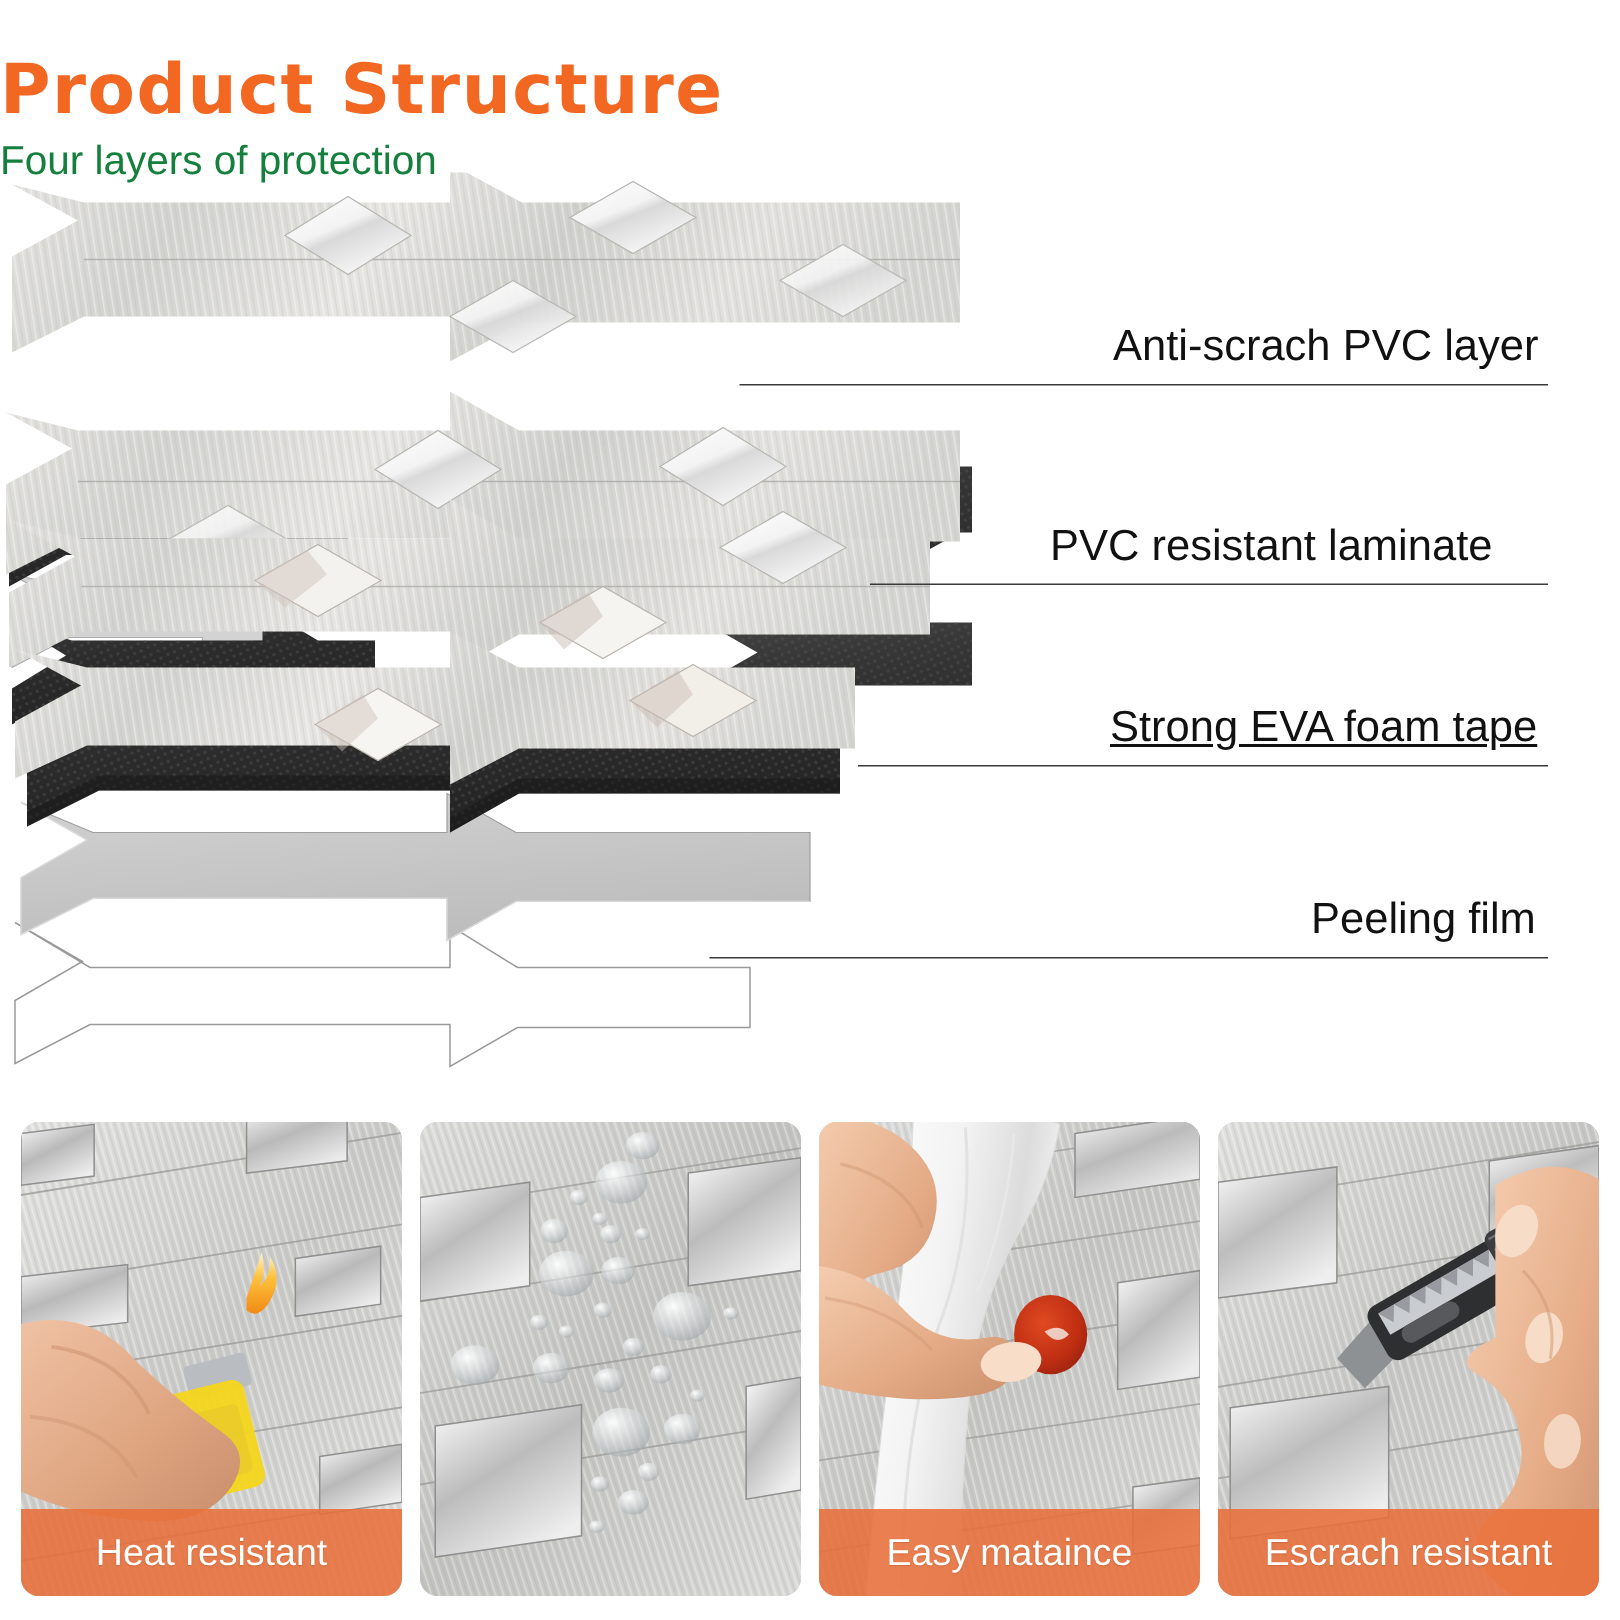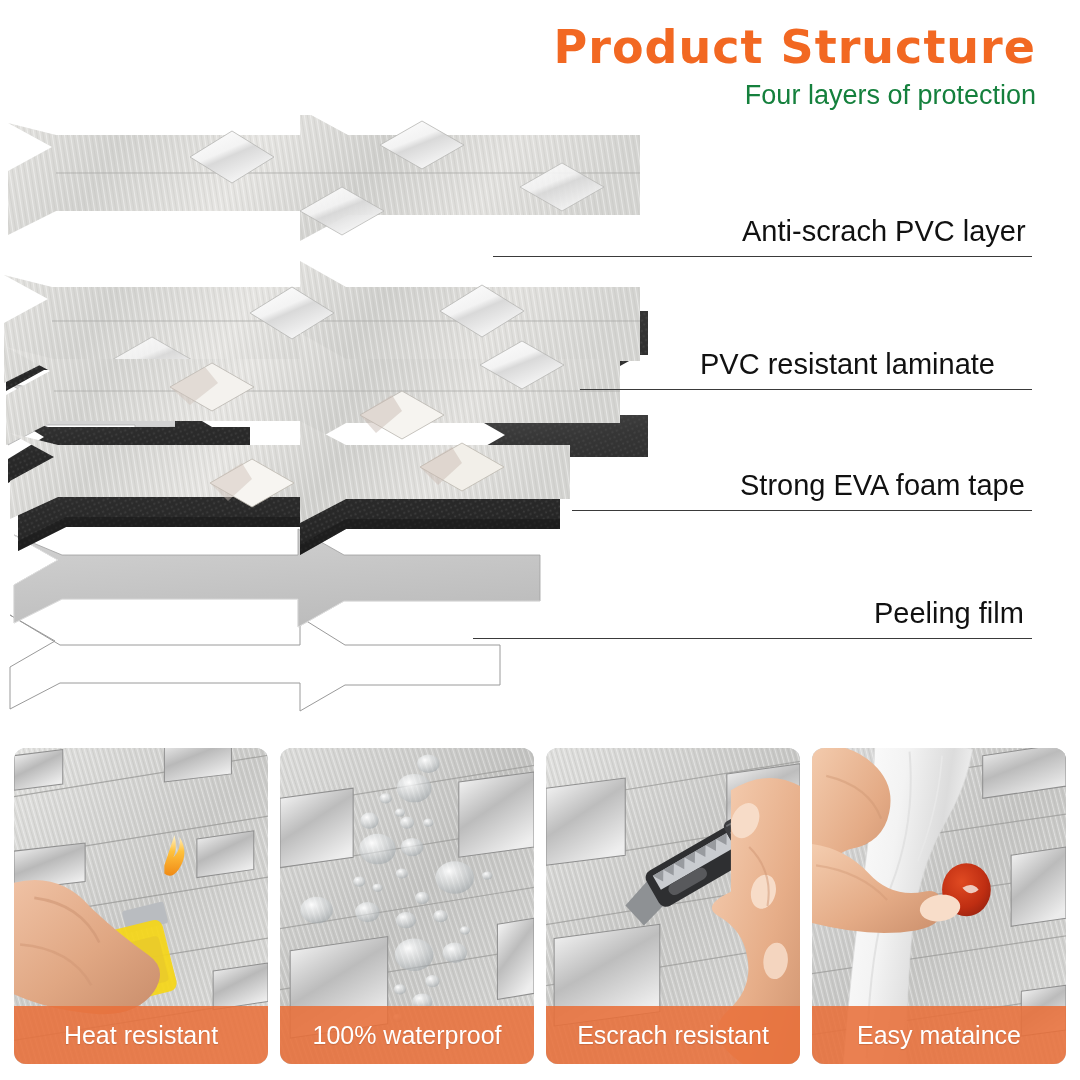--- a/index.html
+++ b/index.html
@@ -4,21 +4,21 @@
 <style>
   html,body{margin:0;padding:0;}
   body{
     width:1080px;height:1080px;
     background:#ffffff;
     font-family:"Liberation Sans", sans-serif;
     overflow:hidden;position:relative;
   }
 
   
-  #header{position:absolute;left:0;top:4px;width:1036px;height:118px;text-align:right;}
+  #header{position:absolute;left:0;top:16px;width:1036px;height:118px;text-align:left;}
   #title{
     margin:0;padding-top:16px;
     font-size:46px;font-weight:bold;
     color:#f26822;
     letter-spacing:1px;
     font-family:"DejaVu Sans", sans-serif;
   }
   #subtitle{
     margin:0;padding-top:6px;
     font-size:27px;color:#15803d;font-weight:normal;
@@ -210,21 +210,21 @@
 
   <div class="callout">
     <div class="lead" style="left:580px;top:274px;width:20px;"></div>
     <div class="underline" style="left:600px;top:274px;width:432px;"></div>
     <div class="cap" style="left:700px;top:233px;">PVC resistant laminate</div>
   </div>
 
   <div class="callout">
     <div class="lead" style="left:572px;top:395px;width:28px;"></div>
     <div class="underline" style="left:600px;top:395px;width:432px;"></div>
-    <div class="cap" style="left:740px;top:354px;">Strong EVA foam tape</div>
+    <div class="cap" style="left:740px;top:354px;text-decoration:underline;">Strong EVA foam tape</div>
   </div>
 
   <div class="callout">
     <div class="lead" style="left:473px;top:523px;width:127px;"></div>
     <div class="underline" style="left:600px;top:523px;width:432px;"></div>
     <div class="cap" style="left:874px;top:482px;text-align:center;">Peeling film</div>
   </div>
 </div>
 
 <div id="features">
@@ -355,22 +355,90 @@
           <ellipse cx="182" cy="182" rx="5" ry="4" fill="url(#dropB)"></ellipse>
           <ellipse cx="132" cy="206" rx="19" ry="16" fill="url(#dropB)"></ellipse>
           <ellipse cx="172" cy="204" rx="12" ry="10" fill="url(#dropB)"></ellipse>
           <ellipse cx="150" cy="232" rx="7" ry="6" fill="url(#dropB)"></ellipse>
           <ellipse cx="118" cy="240" rx="6" ry="5" fill="url(#dropB)"></ellipse>
           <ellipse cx="140" cy="252" rx="10" ry="8" fill="url(#dropB)"></ellipse>
           <ellipse cx="116" cy="268" rx="5" ry="4" fill="url(#dropB)"></ellipse>
         </g>
       </svg>
     </div>
+  </div>
+
+  <div class="card">
+    <div class="photo">
+      <svg viewBox="0 0 250 316" preserveAspectRatio="xMidYMid slice">
+        <defs>
+          <linearGradient id="tileD" x1="0" y1="0" x2="1" y2="1">
+            <stop offset="0" stop-color="#dedede"></stop>
+              <stop offset="0.5" stop-color="#c4c4c2"></stop>
+              <stop offset="1" stop-color="#dadad8"></stop>
+          </linearGradient>
+          <pattern id="striD" width="5" height="30" patternUnits="userSpaceOnUse" patternTransform="rotate(-14)">
+            <rect width="5" height="30" fill="none"></rect>
+            <rect width="1" height="30" fill="#fff" opacity=".5"></rect>
+            <rect x="2.5" width="1" height="30" fill="#aaaaa8" opacity=".35"></rect>
+          </pattern>
+          <linearGradient id="skinD" x1="0" y1="0" x2="1" y2="1">
+            <stop offset="0" stop-color="#f5cfb2"></stop>
+              <stop offset="0.6" stop-color="#e4ab86"></stop>
+              <stop offset="1" stop-color="#cb8f6c"></stop>
+          </linearGradient>
+          <linearGradient id="clothD" x1="0" y1="0" x2="1" y2="0.4">
+            <stop offset="0" stop-color="#ffffff"></stop>
+              <stop offset="0.45" stop-color="#f3f3f3"></stop>
+            <stop offset="0.75" stop-color="#dcdcdc"></stop>
+              <stop offset="1" stop-color="#fbfbfb"></stop>
+          </linearGradient>
+          <radialGradient id="stainD" cx="0.4" cy="0.35" r="0.7">
+            <stop offset="0" stop-color="#e04a22"></stop>
+              <stop offset="0.7" stop-color="#bf2e12"></stop>
+              <stop offset="1" stop-color="#9e2410"></stop>
+          </radialGradient>
+          <linearGradient id="mirD" x1="0" y1="0" x2="0.6" y2="1">
+            <stop offset="0" stop-color="#fafafa"></stop>
+              <stop offset="0.5" stop-color="#bbbbbb"></stop>
+              <stop offset="1" stop-color="#ececec"></stop>
+          </linearGradient>
+        </defs>
+        <rect width="250" height="316" fill="url(#tileD)"></rect>
+        <rect width="250" height="316" fill="url(#striD)" opacity=".8"></rect>
+        <g stroke="#9b9b99" stroke-width="1.2" fill="none" opacity=".75">
+          <path d="M-10 46 L260 6"></path>
+            <path d="M-10 106 L260 66"></path>
+          <path d="M-10 166 L260 126"></path>
+            <path d="M-10 226 L260 186"></path>
+          <path d="M-10 286 L260 246"></path>
+        </g>
+        <g>
+          <polygon points="168,10 250,-2 250,40 168,52" fill="url(#mirD)" stroke="#8f8f8f"></polygon>
+          <polygon points="196,108 250,100 250,170 196,178" fill="url(#mirD)" stroke="#8f8f8f"></polygon>
+          <polygon points="206,242 250,236 250,280 206,286" fill="url(#mirD)" stroke="#8f8f8f"></polygon>
+        </g>
+        <ellipse cx="152" cy="142" rx="24" ry="26" fill="url(#stainD)"></ellipse>
+        <path d="M148 140 q10 -6 16 2 q-8 8 -16 -2 z" fill="#f3e4dc" opacity=".85"></path>
+        <g>
+          <path d="M62 -6 q52 -4 96 10 q-6 36 -26 70 q-22 38 -30 84 q-8 46 -10 164 l-62 0 q10 -120 20 -186 q10 -68 12 -142 z" fill="url(#clothD)" stroke="#dcdcdc" stroke-width="0.7"></path>
+          <path d="M96 6 q6 70 -18 132 q-22 60 -24 170" stroke="#e2e2e2" stroke-width="2" fill="none"></path>
+          <path d="M128 10 q-4 54 -24 104" stroke="#e8e8e8" stroke-width="1.6" fill="none"></path>
+        </g>
+        <g>
+          <path d="M-10 0 q44 -6 70 18 q22 20 16 48 q-6 30 -38 36 q-16 4 -22 24 q-8 26 -26 30 l0 -156 z" fill="url(#skinD)"></path>
+          <path d="M-10 96 q40 2 66 30 q22 24 54 18 q18 -4 18 16 q0 18 -26 22 q-48 8 -112 -10 z" fill="url(#skinD)"></path>
+          <ellipse cx="126" cy="160" rx="20" ry="13" fill="#f8ddc9" transform="rotate(-8 126 160)"></ellipse>
+          <path d="M14 30 q42 10 54 42" stroke="#cf9674" stroke-width="2.2" fill="none" opacity=".45"></path>
+          <path d="M4 118 q44 6 70 34" stroke="#cf9674" stroke-width="2.2" fill="none" opacity=".4"></path>
+        </g>
+      </svg>
+    </div>
     <div class="bar">
-      <span>100% waterproof</span>
+      <span>Easy mataince</span>
     </div>
   </div>
 
   <div class="card">
     <div class="photo">
       <svg viewBox="0 0 250 316" preserveAspectRatio="xMidYMid slice">
         <defs>
           <linearGradient id="tileC" x1="0" y1="0" x2="1" y2="1">
             <stop offset="0" stop-color="#e0e0de"></stop>
               <stop offset="0.5" stop-color="#c6c6c4"></stop>
@@ -427,84 +495,13 @@
           <ellipse cx="214" cy="144" rx="12" ry="17" fill="#f7dcc8" transform="rotate(14 214 144)"></ellipse>
           <ellipse cx="226" cy="212" rx="12" ry="18" fill="#f4d5bf" transform="rotate(6 226 212)"></ellipse>
           <path d="M200 100 q24 24 18 58" stroke="#cf9674" stroke-width="2" fill="none" opacity=".5"></path>
         </g>
       </svg>
     </div>
     <div class="bar">
       <span>Escrach resistant</span>
     </div>
   </div>
-
-  <div class="card">
-    <div class="photo">
-      <svg viewBox="0 0 250 316" preserveAspectRatio="xMidYMid slice">
-        <defs>
-          <linearGradient id="tileD" x1="0" y1="0" x2="1" y2="1">
-            <stop offset="0" stop-color="#dedede"></stop>
-              <stop offset="0.5" stop-color="#c4c4c2"></stop>
-              <stop offset="1" stop-color="#dadad8"></stop>
-          </linearGradient>
-          <pattern id="striD" width="5" height="30" patternUnits="userSpaceOnUse" patternTransform="rotate(-14)">
-            <rect width="5" height="30" fill="none"></rect>
-            <rect width="1" height="30" fill="#fff" opacity=".5"></rect>
-            <rect x="2.5" width="1" height="30" fill="#aaaaa8" opacity=".35"></rect>
-          </pattern>
-          <linearGradient id="skinD" x1="0" y1="0" x2="1" y2="1">
-            <stop offset="0" stop-color="#f5cfb2"></stop>
-              <stop offset="0.6" stop-color="#e4ab86"></stop>
-              <stop offset="1" stop-color="#cb8f6c"></stop>
-          </linearGradient>
-          <linearGradient id="clothD" x1="0" y1="0" x2="1" y2="0.4">
-            <stop offset="0" stop-color="#ffffff"></stop>
-              <stop offset="0.45" stop-color="#f3f3f3"></stop>
-            <stop offset="0.75" stop-color="#dcdcdc"></stop>
-              <stop offset="1" stop-color="#fbfbfb"></stop>
-          </linearGradient>
-          <radialGradient id="stainD" cx="0.4" cy="0.35" r="0.7">
-            <stop offset="0" stop-color="#e04a22"></stop>
-              <stop offset="0.7" stop-color="#bf2e12"></stop>
-              <stop offset="1" stop-color="#9e2410"></stop>
-          </radialGradient>
-          <linearGradient id="mirD" x1="0" y1="0" x2="0.6" y2="1">
-            <stop offset="0" stop-color="#fafafa"></stop>
-              <stop offset="0.5" stop-color="#bbbbbb"></stop>
-              <stop offset="1" stop-color="#ececec"></stop>
-          </linearGradient>
-        </defs>
-        <rect width="250" height="316" fill="url(#tileD)"></rect>
-        <rect width="250" height="316" fill="url(#striD)" opacity=".8"></rect>
-        <g stroke="#9b9b99" stroke-width="1.2" fill="none" opacity=".75">
-          <path d="M-10 46 L260 6"></path>
-            <path d="M-10 106 L260 66"></path>
-          <path d="M-10 166 L260 126"></path>
-            <path d="M-10 226 L260 186"></path>
-          <path d="M-10 286 L260 246"></path>
-        </g>
-        <g>
-          <polygon points="168,10 250,-2 250,40 168,52" fill="url(#mirD)" stroke="#8f8f8f"></polygon>
-          <polygon points="196,108 250,100 250,170 196,178" fill="url(#mirD)" stroke="#8f8f8f"></polygon>
-          <polygon points="206,242 250,236 250,280 206,286" fill="url(#mirD)" stroke="#8f8f8f"></polygon>
-        </g>
-        <ellipse cx="152" cy="142" rx="24" ry="26" fill="url(#stainD)"></ellipse>
-        <path d="M148 140 q10 -6 16 2 q-8 8 -16 -2 z" fill="#f3e4dc" opacity=".85"></path>
-        <g>
-          <path d="M62 -6 q52 -4 96 10 q-6 36 -26 70 q-22 38 -30 84 q-8 46 -10 164 l-62 0 q10 -120 20 -186 q10 -68 12 -142 z" fill="url(#clothD)" stroke="#dcdcdc" stroke-width="0.7"></path>
-          <path d="M96 6 q6 70 -18 132 q-22 60 -24 170" stroke="#e2e2e2" stroke-width="2" fill="none"></path>
-          <path d="M128 10 q-4 54 -24 104" stroke="#e8e8e8" stroke-width="1.6" fill="none"></path>
-        </g>
-        <g>
-          <path d="M-10 0 q44 -6 70 18 q22 20 16 48 q-6 30 -38 36 q-16 4 -22 24 q-8 26 -26 30 l0 -156 z" fill="url(#skinD)"></path>
-          <path d="M-10 96 q40 2 66 30 q22 24 54 18 q18 -4 18 16 q0 18 -26 22 q-48 8 -112 -10 z" fill="url(#skinD)"></path>
-          <ellipse cx="126" cy="160" rx="20" ry="13" fill="#f8ddc9" transform="rotate(-8 126 160)"></ellipse>
-          <path d="M14 30 q42 10 54 42" stroke="#cf9674" stroke-width="2.2" fill="none" opacity=".45"></path>
-          <path d="M4 118 q44 6 70 34" stroke="#cf9674" stroke-width="2.2" fill="none" opacity=".4"></path>
-        </g>
-      </svg>
-    </div>
-    <div class="bar">
-      <span>Easy mataince</span>
-    </div>
-  </div>
 </div>
 
 </body></html>

